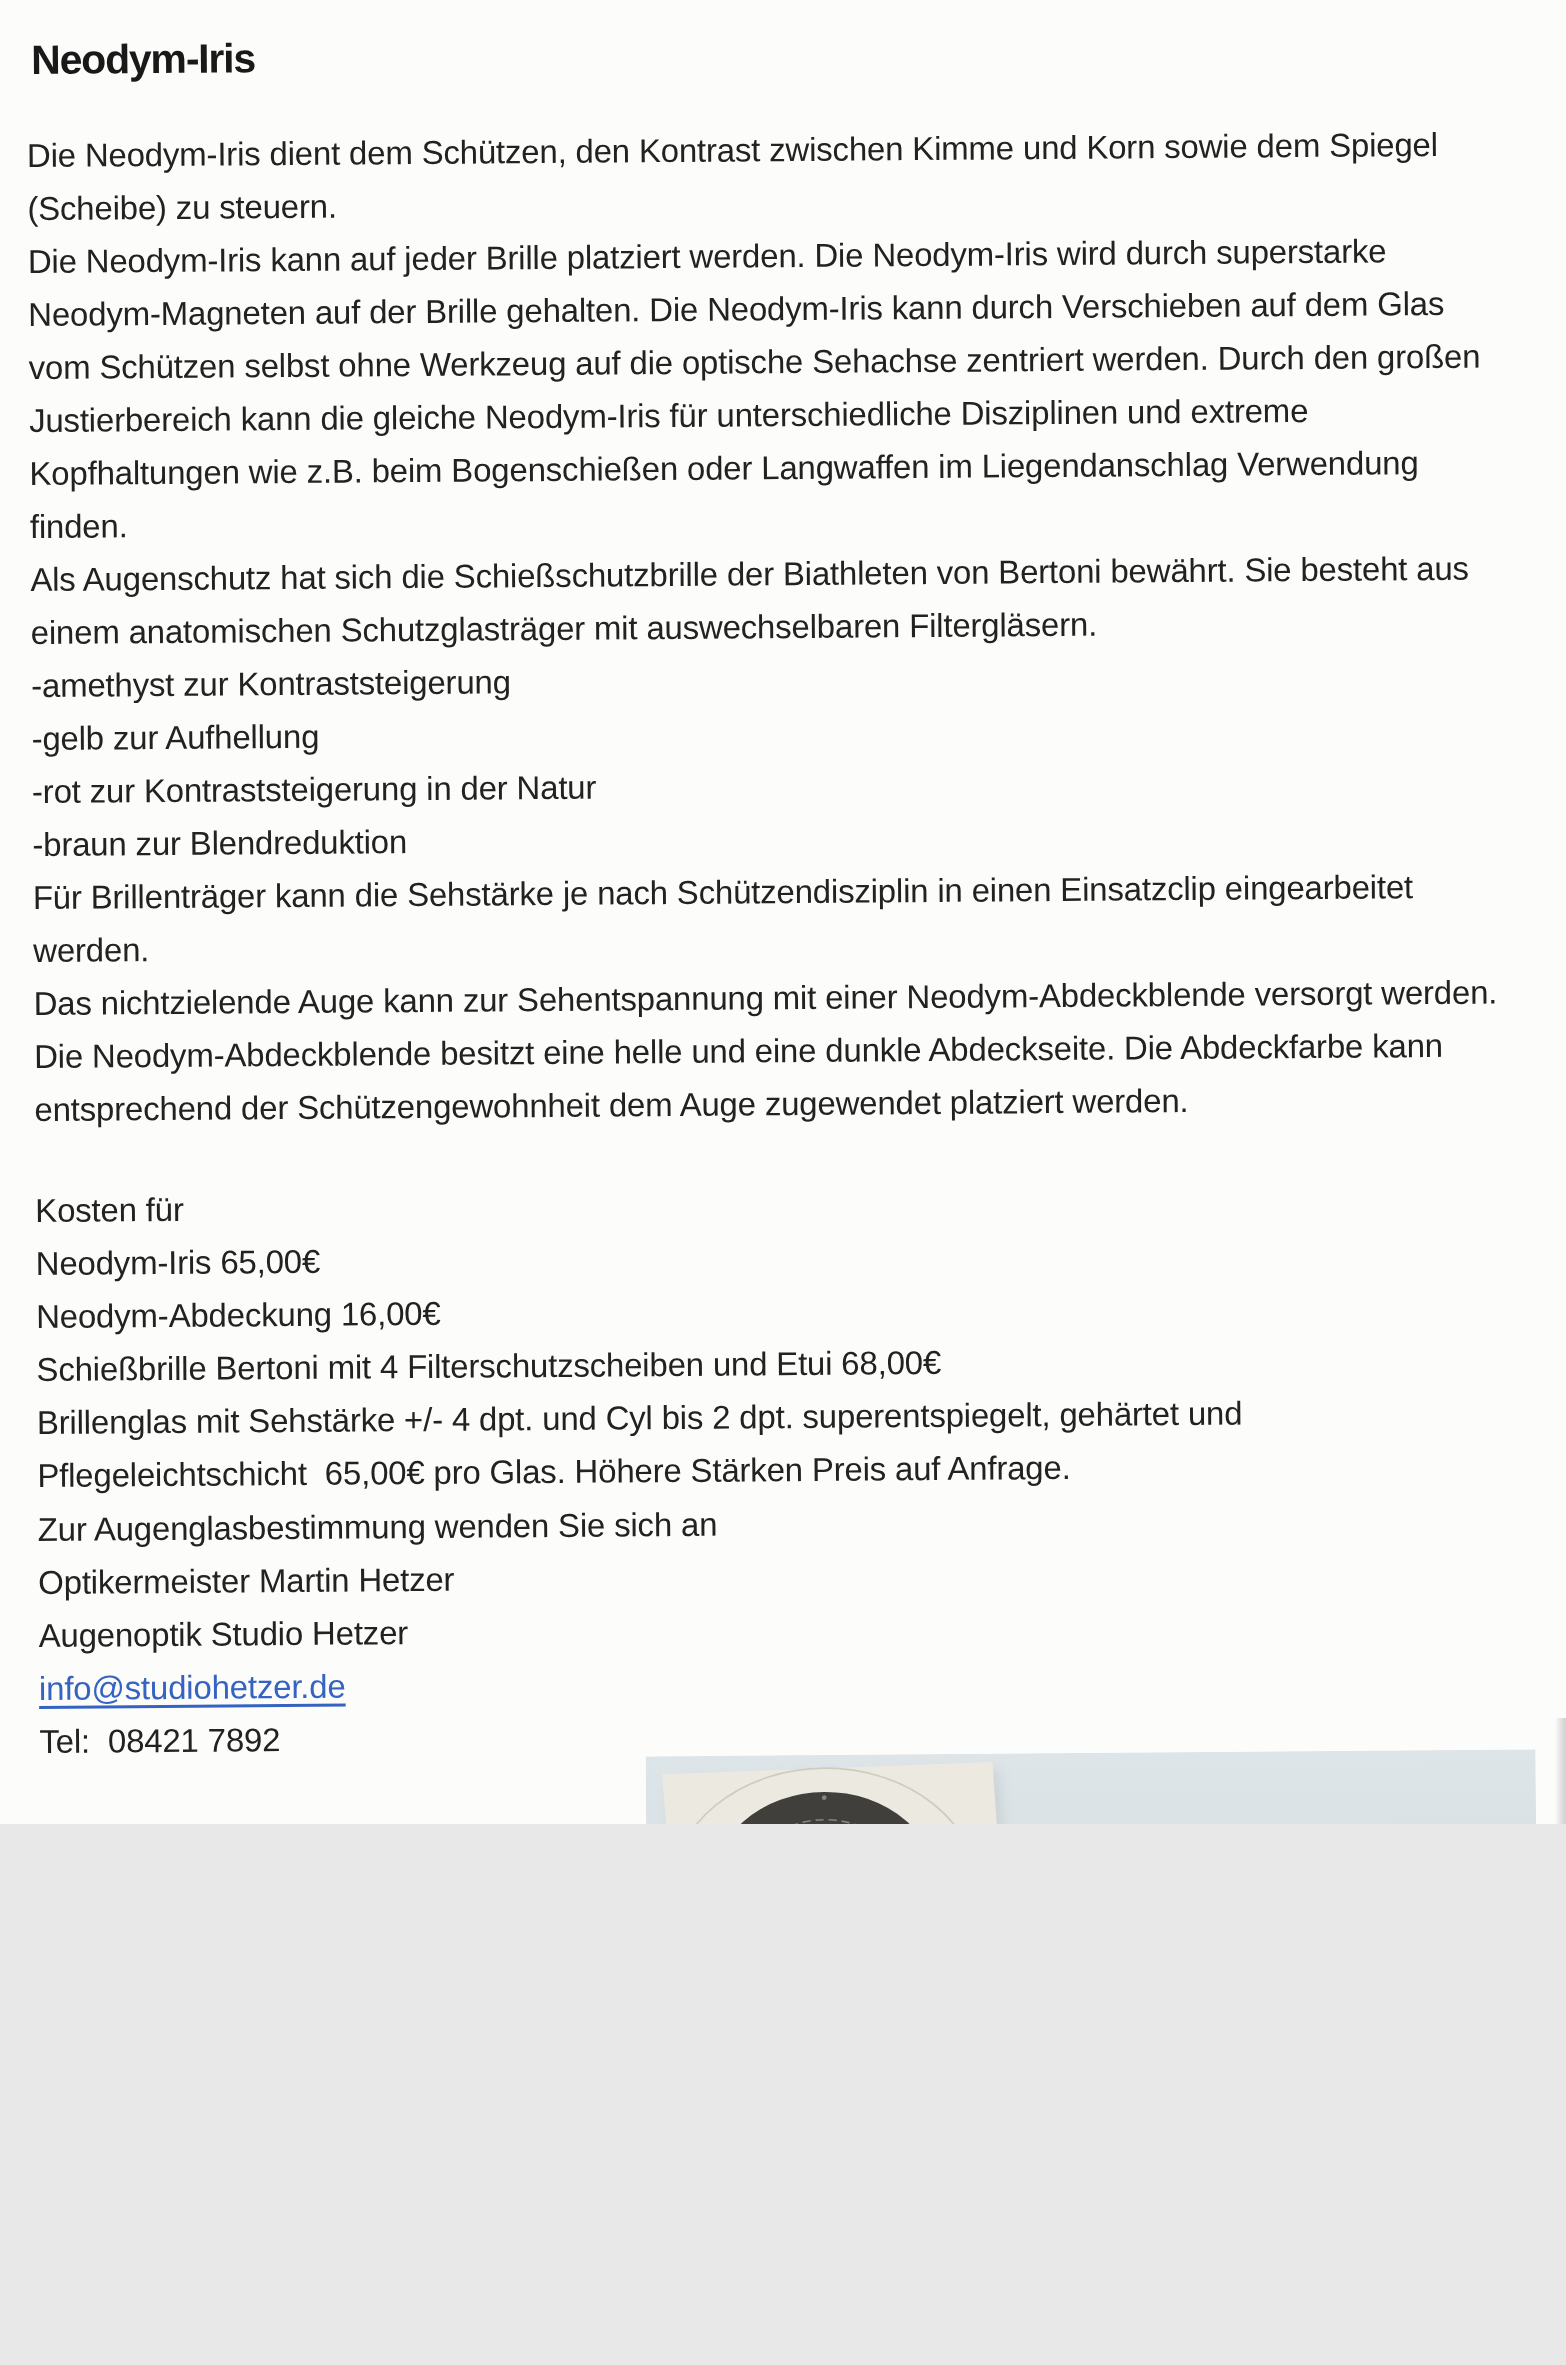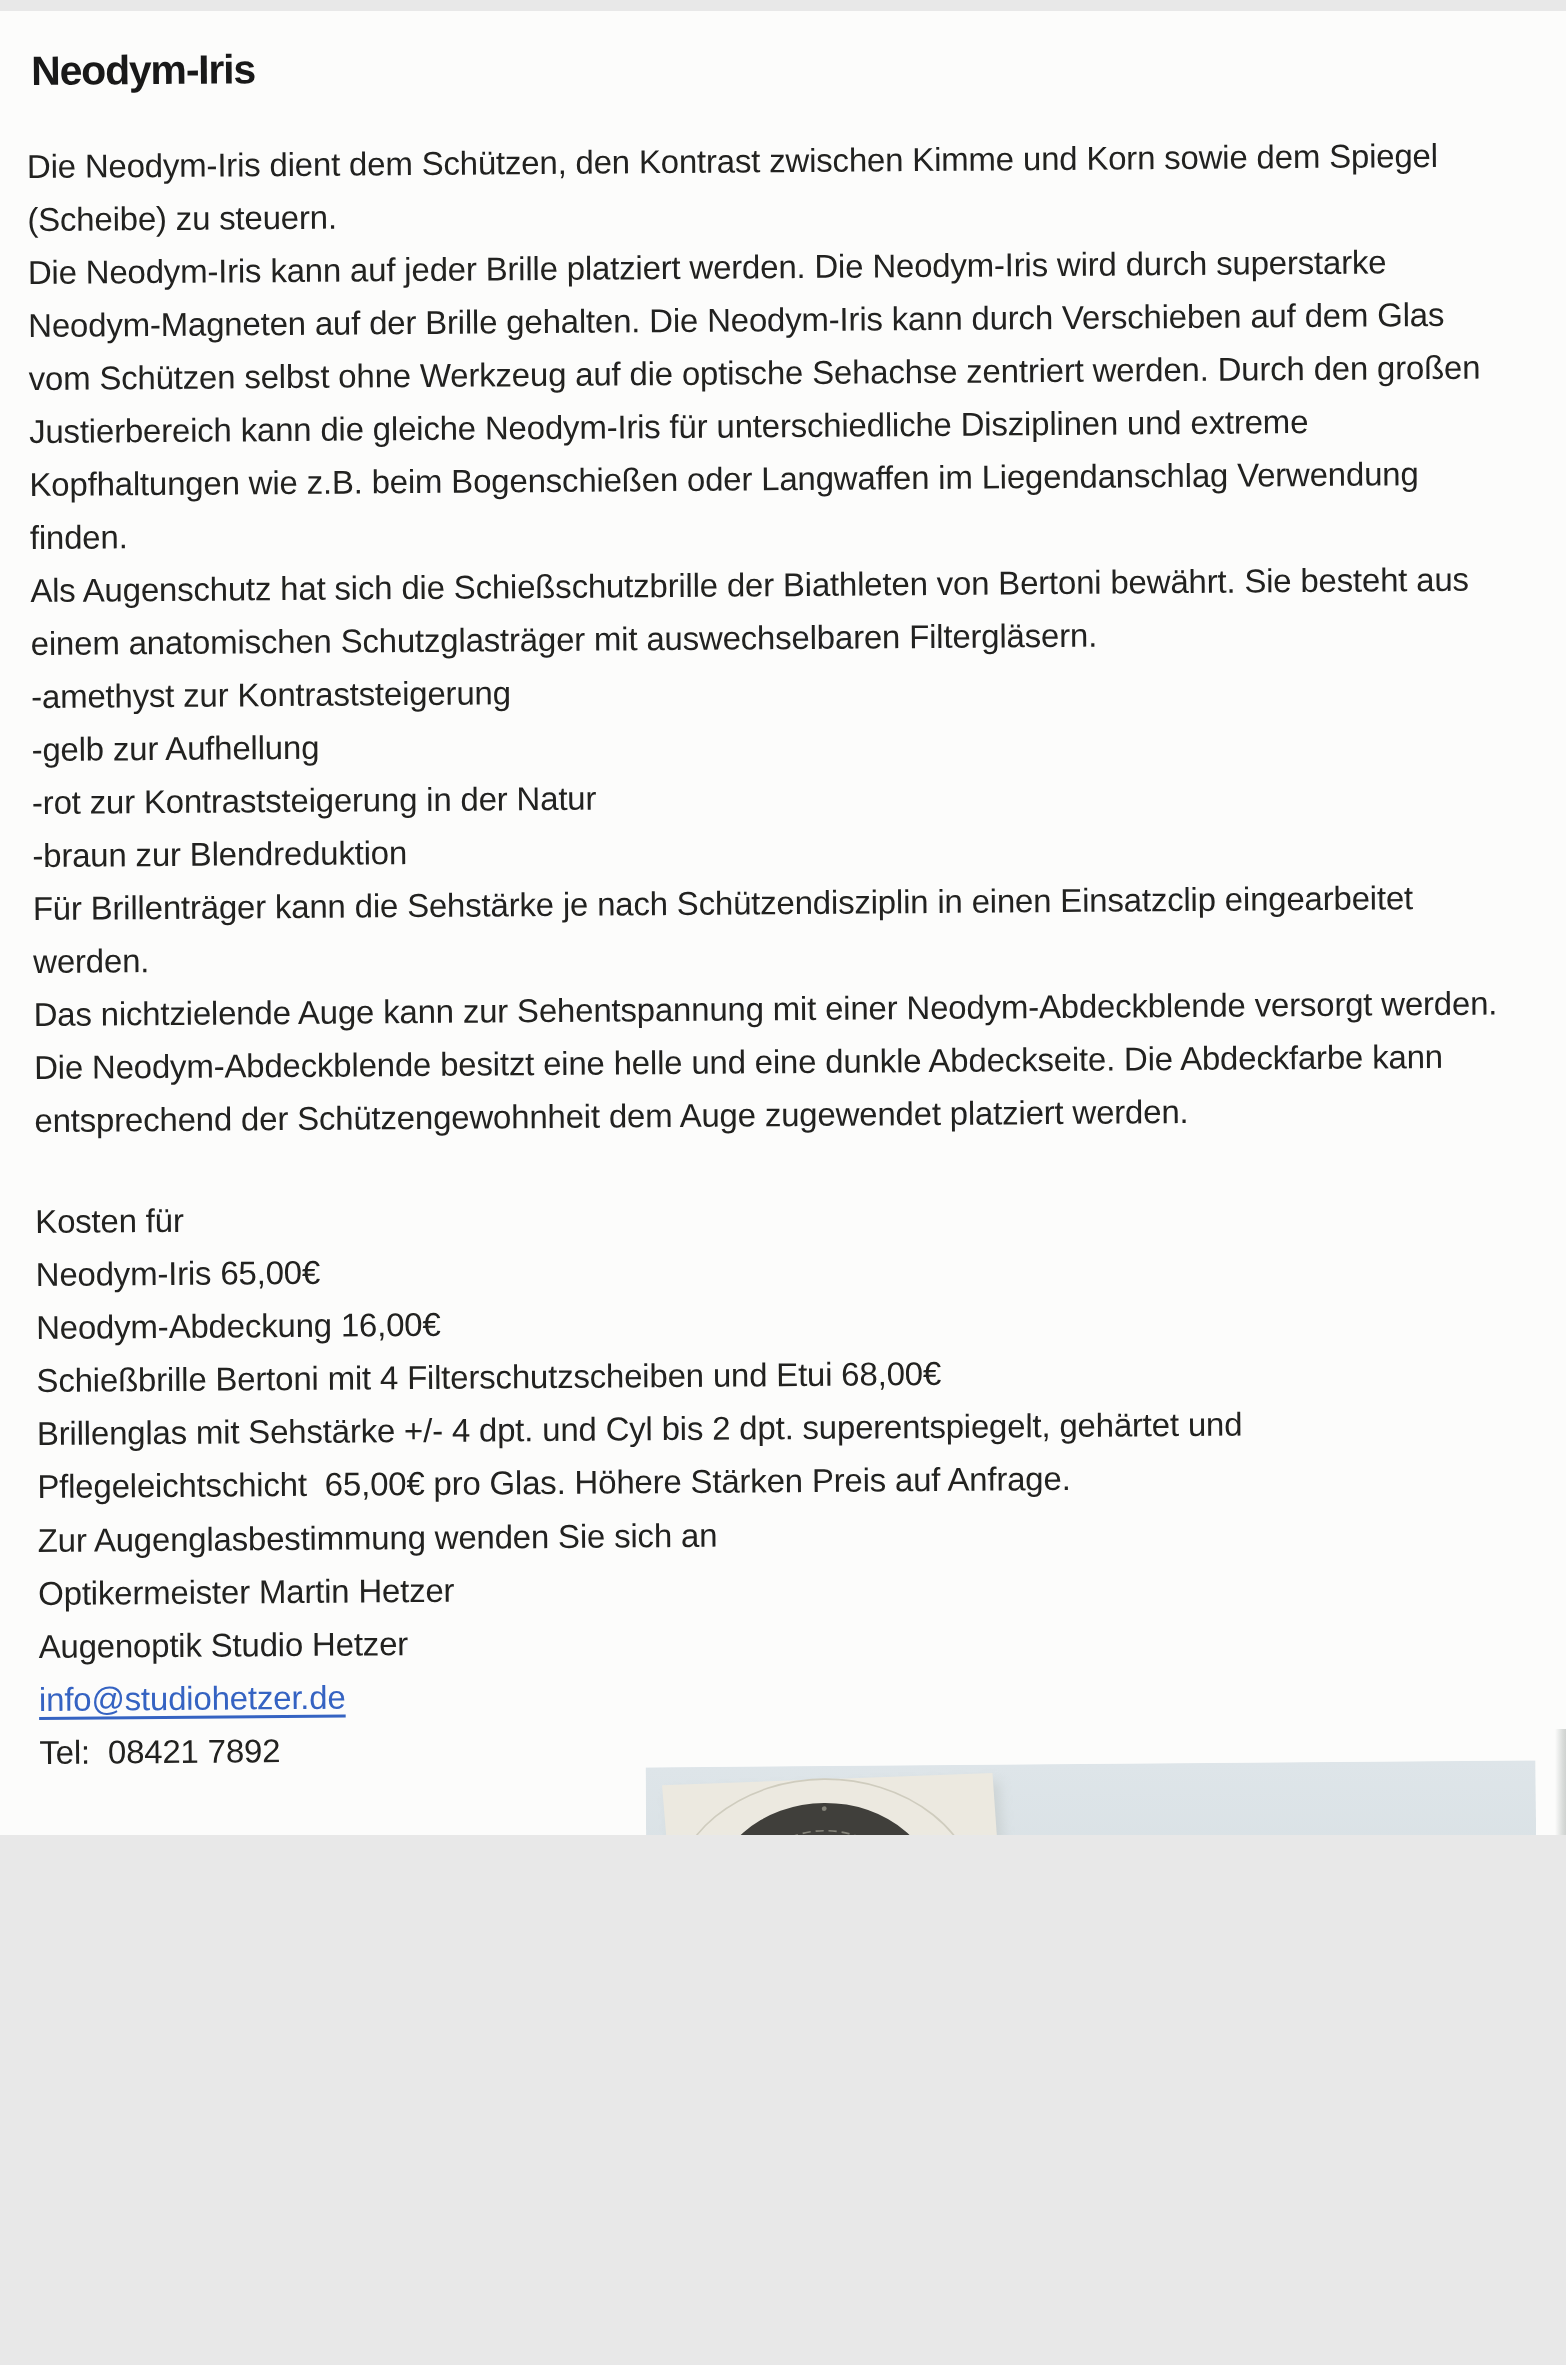--- a/index.html
+++ b/index.html
@@ -3,21 +3,20 @@
 <meta charset="utf-8">
 <style>
   html,body{margin:0;padding:0;background:#e8e8e8;}
   .page{
     position:relative;
     width:1566px;height:1824px;
     background:#fcfcfb;
     overflow:hidden;
     font-family:"Liberation Sans", sans-serif;
     color:#1f1f1f;
-    margin-top:11px;
   }
   
   .scan{
     position:absolute;inset:0;
     transform:rotate(-0.45deg);
     transform-origin:33px 33px;
   }
   .doc-title{
     position:absolute;left:31px;top:9.8px;
     font-size:41px;font-weight:700;letter-spacing:-1.2px;color:#191919;

